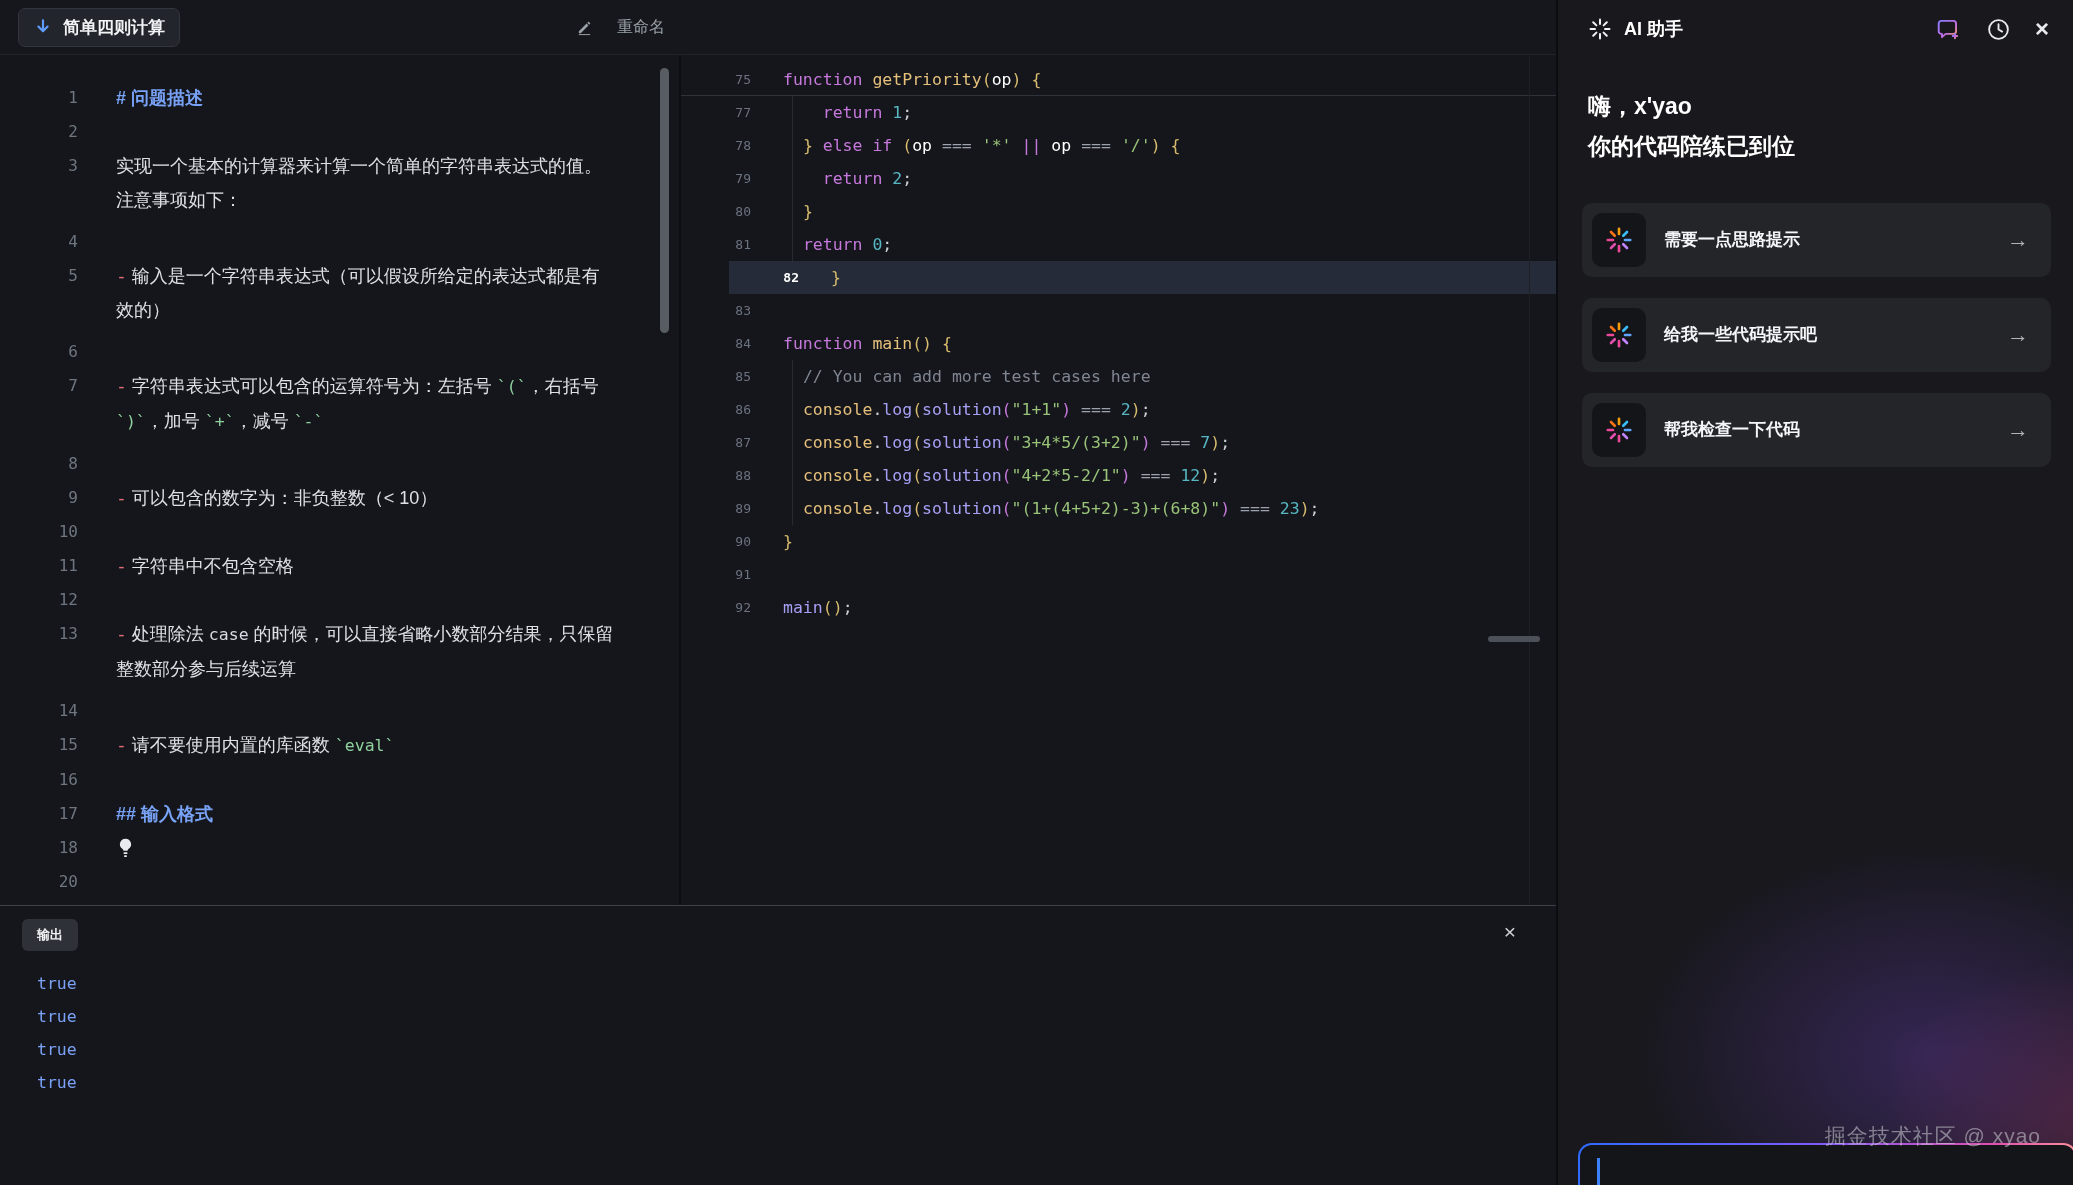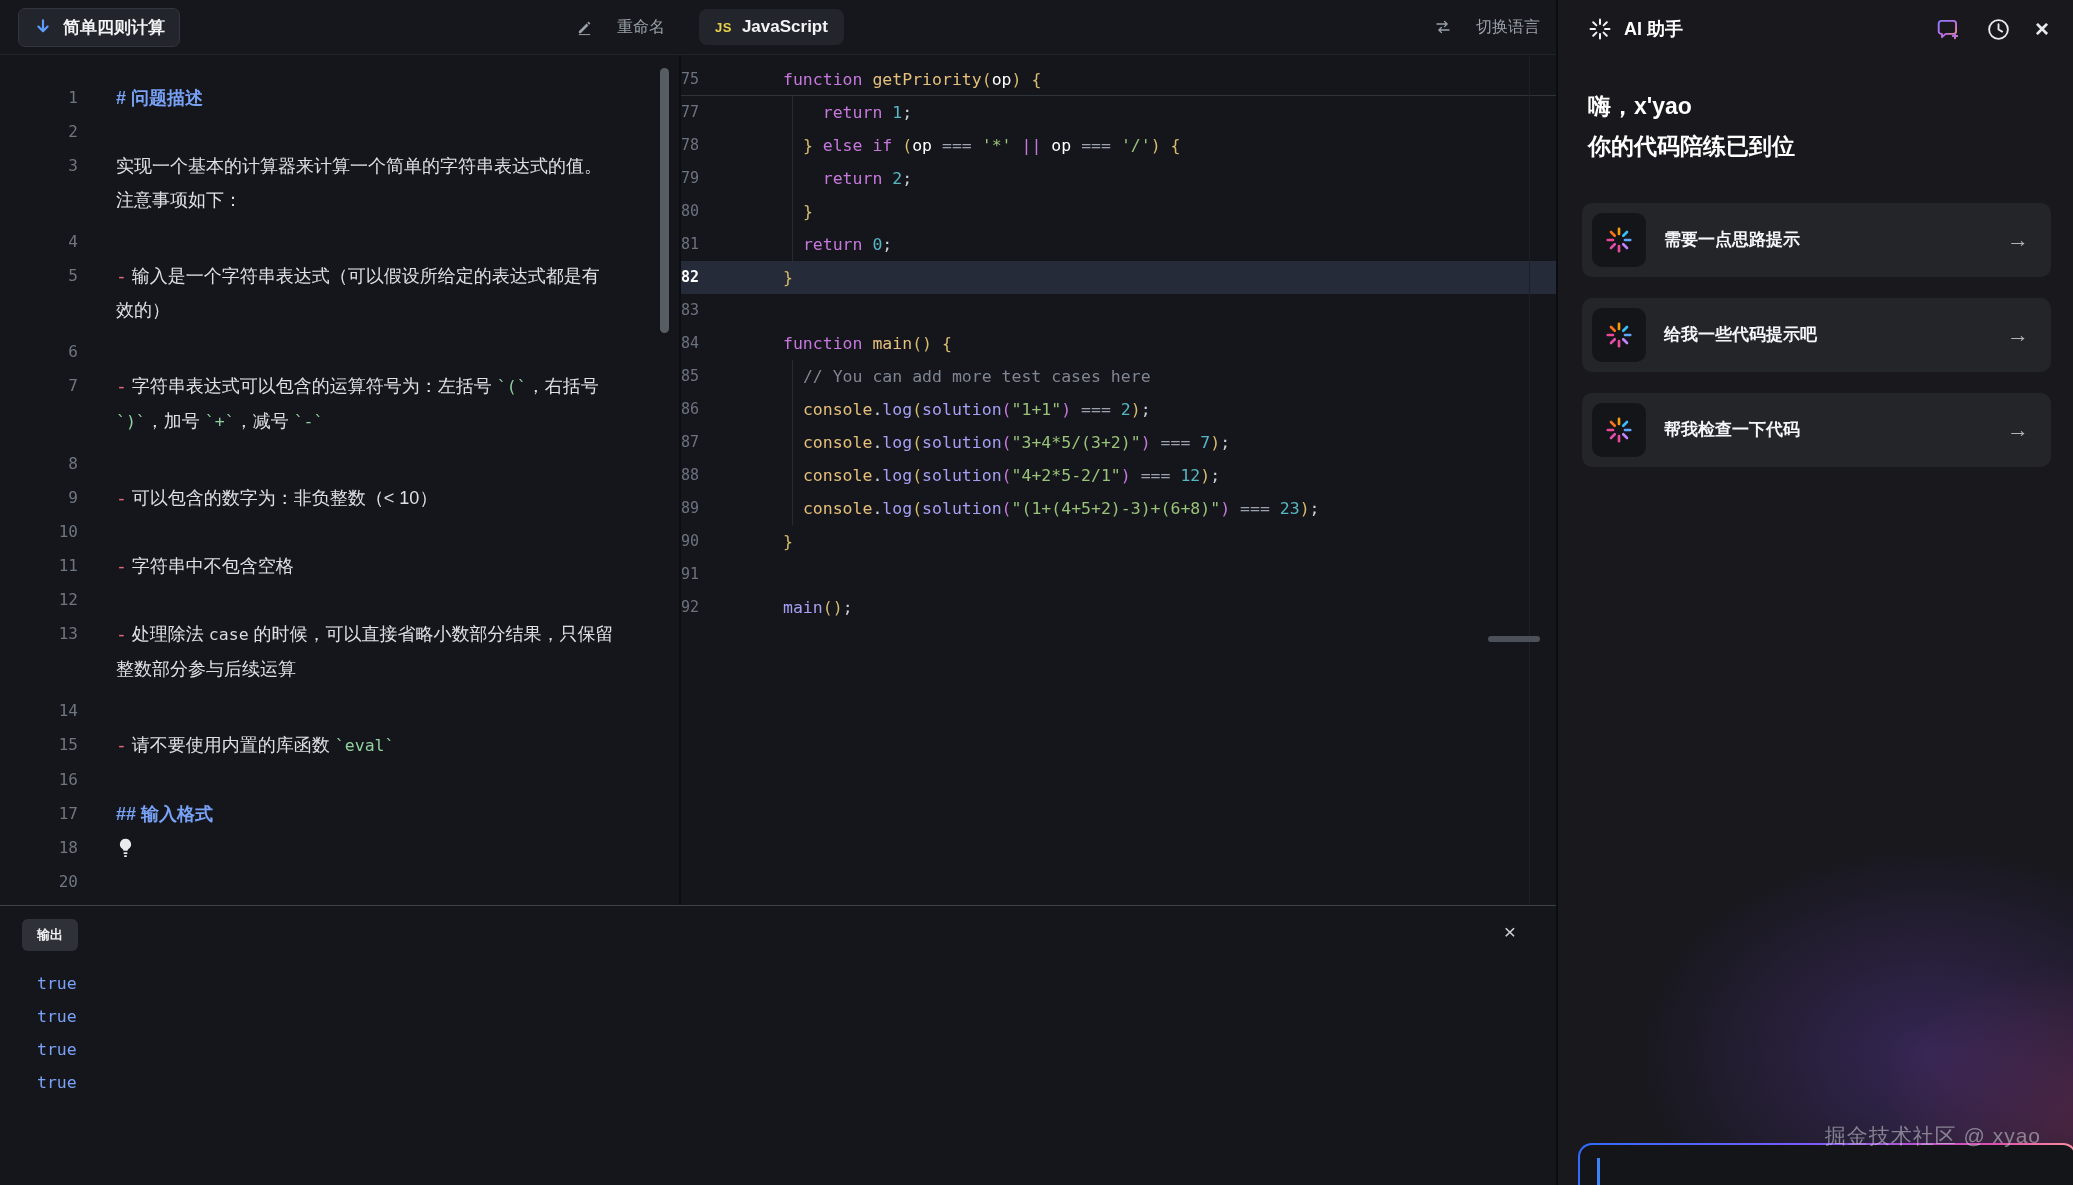--- a/index.html
+++ b/index.html
@@ -45,22 +45,22 @@
   .md-chip { display:inline-block; background:#3a4049; border-radius:6px; padding:0 10px; color:#8fd19e;
              font-family:"DejaVu Sans Mono", monospace; font-size:16.5px; line-height:30px; }
   .bulb-icon { vertical-align:middle; }
   .md-scrollbar { position:absolute; right:10px; top:13px; width:9px; height:265px; border-radius:5px;
                   background:#585d64; }
 
   
   .editor-pane { flex:1; position:relative; overflow:hidden; background:#15161b; padding-top:8px; }
   .cl-row { display:flex; height:33px; line-height:33px; font-family:"DejaVu Sans Mono", monospace; cursor:text; }
   .cl-row.fold { border-bottom:1px solid #2e323a; }
-  .cl-row.current { background:#252b38; }
-  .cl-num { flex:0 0 70px; text-align:left; color:#6b7280; font-size:15px; }
+  .cl-row.current { background:#252b38;margin-left:48px; }
+  .cl-num { flex:0 0 70px; text-align:right; color:#6b7280; font-size:13px; }
   .cl-row.current .cl-num { color:#ffffff; font-weight:700; }
   .cl-code { flex:1; white-space:pre; font-size:16.5px; padding-left:32px; position:relative; color:#ccd2da; }
   .iguide { position:absolute; left:41px; top:0; bottom:0; width:1px; background:#272b33; }
   .tk-kw{color:#c678dd} .tk-fn{color:#e5c07b} .tk-prm{color:#ffffff} .tk-obj{color:#e5c07b}
   .tk-prop{color:#a6a0f5} .tk-str{color:#98c379} .tk-num{color:#56b6c2} .tk-cmt{color:#7f8691}
   .tk-pln{color:#ccd2da} .tk-py{color:#d7bb6e} .tk-pp{color:#c678dd} .tk-opr{color:#9ba2ae}
   .vruler { position:absolute; left:848px; top:0; bottom:0; width:1px; background:#1e2026; }
   .hscroll { position:absolute; left:807px; top:581px; width:52px; height:6px; border-radius:3px; background:#4c5058; }
 
   
@@ -116,33 +116,20 @@
             <path d="M12 4v12M6.5 11.5L12 17l5.5-5.5" fill="none" stroke="#5f9dff" stroke-width="2.6" stroke-linecap="round" stroke-linejoin="round"></path>
           </svg>
           <span>简单四则计算</span>
         </div>
         <button class="ghost-btn">
           <svg width="17" height="17" viewBox="0 0 24 24">
             <path d="M4 17.3V20h2.7L17.6 9.1l-2.7-2.7L4 17.3zM19.9 6.8c.3-.3.3-.8 0-1.1l-1.6-1.6c-.3-.3-.8-.3-1.1 0l-1.3 1.3 2.7 2.7 1.3-1.3z" fill="#99a0a8"></path>
             <path d="M4 22h16" stroke="#99a0a8" stroke-width="1.4"></path>
           </svg>
           <span>重命名</span>
-        </button>
-      </div>
-      <div class="topbar-editor">
-        <div class="lang-tab">
-          <span class="js-badge">JS</span>
-          <span class="lang-name">JavaScript</span>
-        </div>
-        <button class="ghost-btn">
-          <svg width="18" height="18" viewBox="0 0 24 24">
-            <path d="M4 8h13M14 4.5L17.5 8 14 11.5" fill="none" stroke="#99a0a8" stroke-width="1.8" stroke-linecap="round" stroke-linejoin="round"></path>
-            <path d="M20 16H7M10 12.5L6.5 16l3.5 3.5" fill="none" stroke="#99a0a8" stroke-width="1.8" stroke-linecap="round" stroke-linejoin="round"></path>
-          </svg>
-          <span>切换语言</span>
         </button>
       </div>
     </div>
 
     <div class="content-row">
       <div class="md-pane">
         <div id="md-rows">
             <div class="md-row">
               <span class="md-num">1</span>
               <div class="md-body"><span class="md-h"># 问题描述</span></div>

